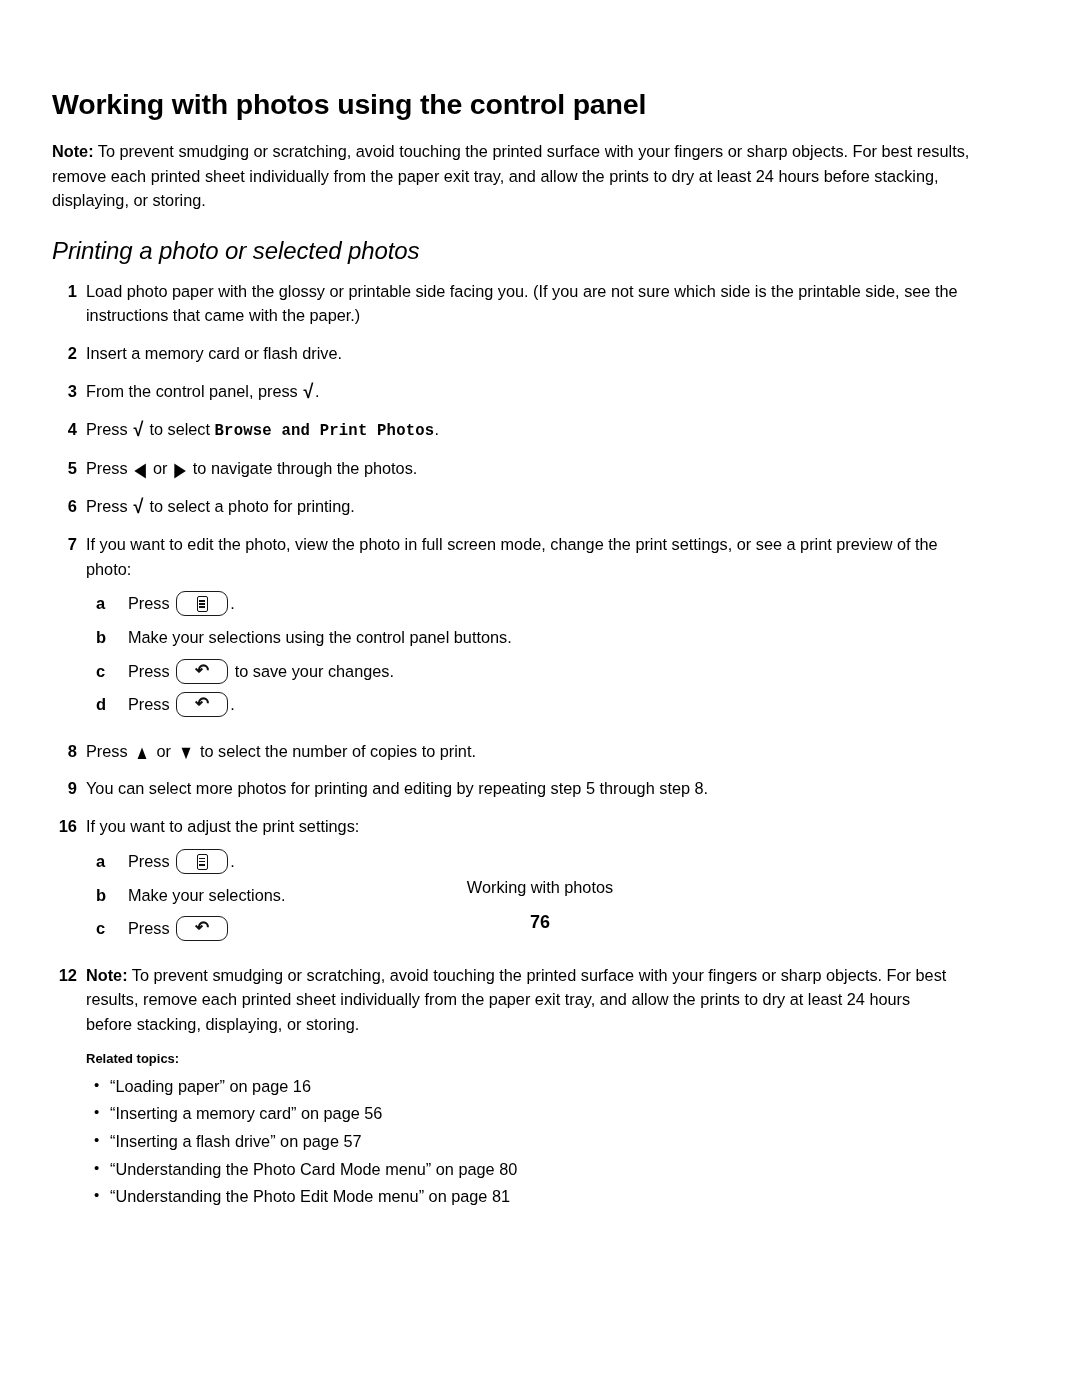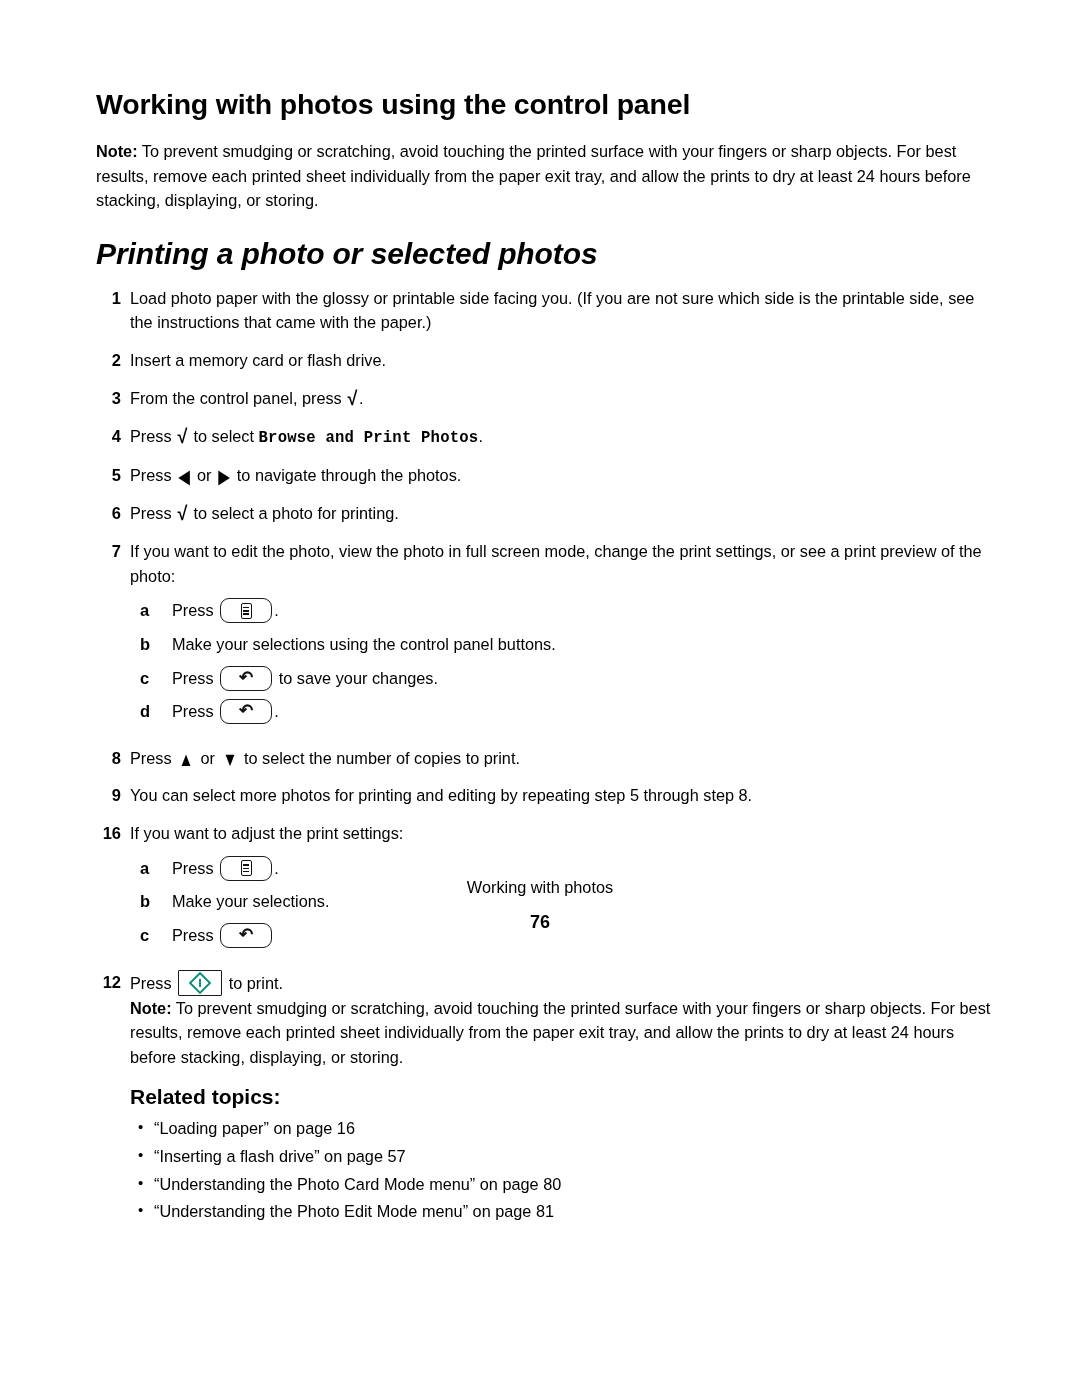--- a/index.html
+++ b/index.html
@@ -15,41 +15,41 @@
     font-family: "Liberation Sans", sans-serif;
     color: #000000;
     -webkit-font-smoothing: antialiased;
   }
   .page {
     position: absolute;
     left: 0; top: 0;
     width: 1080px;
     height: 978px;
     box-sizing: border-box;
-    padding: 88px 82px 0 96px;
+    padding: 88px 82px 0 52px;
   }
 
   
   h1.doc-title {
     font-size: 28.5px;
     font-weight: bold;
     letter-spacing: -0.2px;
     margin: 0 0 18px 0;
     line-height: 1.15;
   }
   h2.sub-title {
-    font-size: 30px;
-    font-weight: bold;
+    font-size: 24px;
+    font-weight: normal;
     font-style: italic;
     margin: 24px 0 14px 0;
     line-height: 1.15;
     letter-spacing: -0.1px;
   }
   h3.related-title {
-    font-size: 21px;
+    font-size: 13px;
     font-weight: bold;
     margin: 14px 0 6px 0;
     line-height: 1.2;
   }
 
   
   p.note {
     font-size: 16.3px;
     line-height: 1.52;
     margin: 0 0 4px 0;
@@ -387,30 +387,28 @@
                   </span></span></div>
           </div>
 
         </div>
       </div>
     </div>
 
     <div class="step">
       <div class="step-num">12</div>
       <div class="step-body">
-        <div><span>Press </span><span class="btn-square"><span class="btn-inner">
-                <span class="diamond-glyph"></span>
-              </span></span><span> to print.</span></div>
 
         <p class="note inner-note"><b>Note:</b><span> To prevent smudging or scratching, avoid touching the printed surface with your fingers or sharp objects. For best results, remove each printed sheet individually from the paper exit tray, and allow the prints to dry at least 24 hours before stacking, displaying, or storing.</span></p>
 
         <h3 class="related-title">Related topics:</h3>
 
         <ul class="related-list">
           <li><span>“Loading paper” on page 16</span></li>
+          <li><span>“Inserting a memory card” on page 56</span></li>
           <li><span>“Inserting a flash drive” on page 57</span></li>
           <li><span>“Understanding the Photo Card Mode menu” on page 80</span></li>
           <li><span>“Understanding the Photo Edit Mode menu” on page 81</span></li>
         </ul>
       </div>
     </div>
 
   </div>
 
   <div class="footer">

